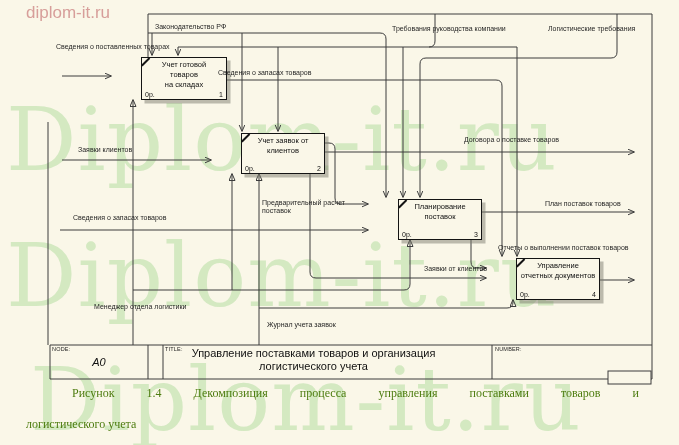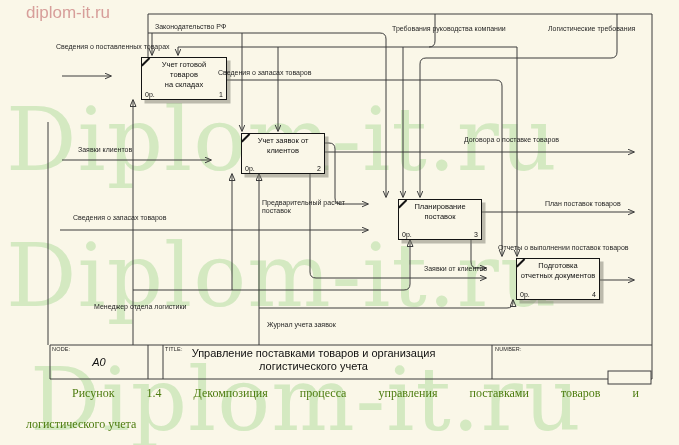--- a/index.html
+++ b/index.html
@@ -142,21 +142,21 @@
 </div>
 <div class="idef-box" id="box3">
   <span class="corner-mark"></span>
   <div class="box-label">Планирование
 поставок</div>
   <span class="box-cost">0р.</span>
   <span class="box-num">3</span>
 </div>
 <div class="idef-box" id="box4">
   <span class="corner-mark"></span>
-  <div class="box-label">Подготовка
+  <div class="box-label">Управление
 отчетных документов</div>
   <span class="box-cost">0р.</span>
   <span class="box-num">4</span>
 </div>
 
 <div class="lbl" style="left:155px;top:23px">Законодательство РФ</div>
 <div class="lbl" style="left:392px;top:25px">Требования руководства компании</div>
 <div class="lbl" style="left:548px;top:25px">Логистические требования</div>
 <div class="lbl" style="left:56px;top:43px">Сведения о поставленных товарах</div>
 <div class="lbl" style="left:218px;top:69px">Сведения о запасах товаров</div>

